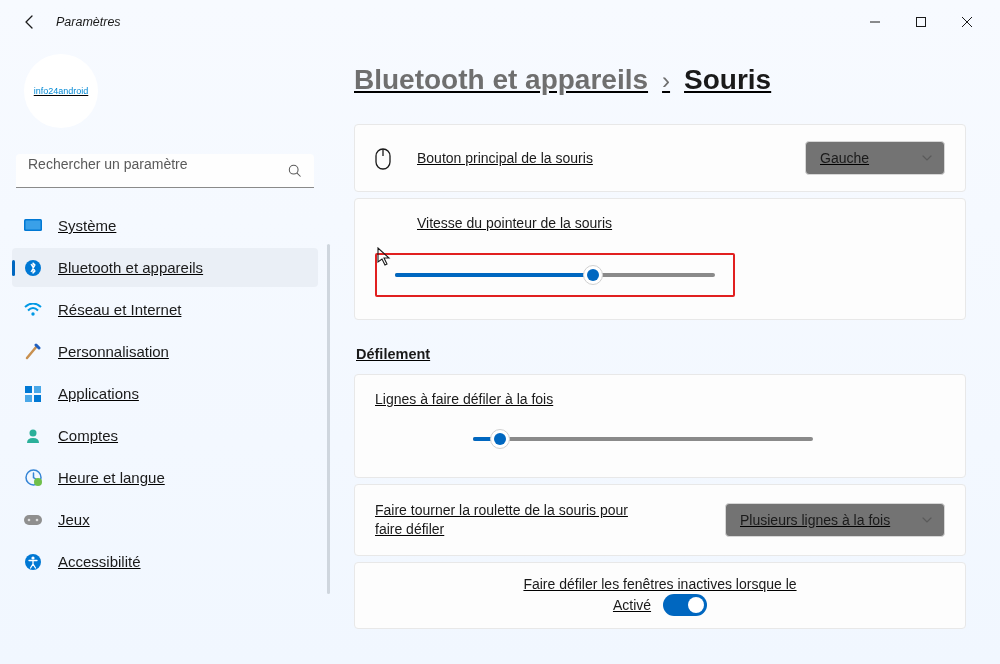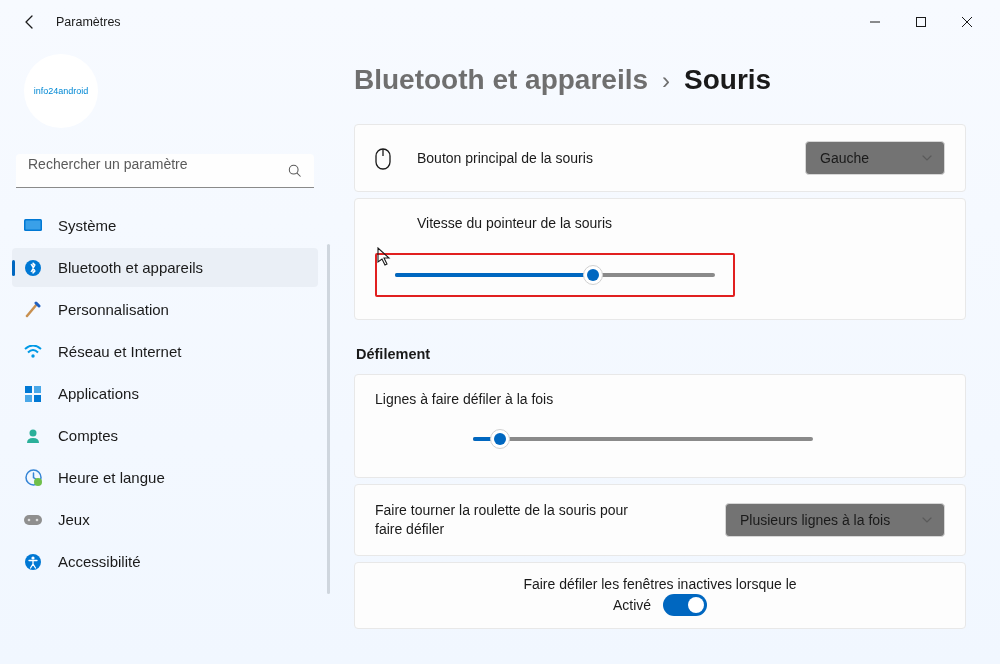--- a/index.html
+++ b/index.html
@@ -13,20 +13,21 @@
       height: 664px;
       background: linear-gradient(180deg, #f7faff 0%, #f1f7ff 100%);
       overflow: hidden;
       position: relative;
     }
     .titlebar {
       height: 44px;
       display: flex;
       align-items: center;
       padding: 0 10px;
+      font-style: italic;
     }
     .back-btn {
       width: 40px;
       height: 40px;
       display: flex;
       align-items: center;
       justify-content: center;
       cursor: pointer;
       border-radius: 4px;
     }
@@ -46,20 +47,21 @@
       height: 32px;
       display: flex;
       align-items: center;
       justify-content: center;
       cursor: pointer;
     }
     .win-btn svg { width: 10px; height: 10px; }
     .container {
       display: flex;
       height: calc(100% - 44px);
+      text-decoration: underline;
     }
     .sidebar {
       width: 330px;
       padding: 0 12px 12px 12px;
       position: relative;
     }
     .avatar {
       width: 74px;
       height: 74px;
       border-radius: 50%;
@@ -363,36 +365,36 @@
         <span class="nav-icon">
             <svg width="16" height="16" viewBox="0 0 16 16">
               <circle cx="8" cy="8" r="8" fill="#0078d4"></circle>
               <path d="M6 4 L10 11 L8 13 V3 L10 5 L6 12" stroke="#fff" stroke-width="1.2" fill="none" stroke-linejoin="round"></path>
             </svg>
           </span>
         <span class="nav-label">Bluetooth et appareils</span>
       </li>
       <li class="nav-item">
         <span class="nav-icon">
-            <svg width="18" height="18" viewBox="0 0 18 18">
-              <path d="M3 15 L13 3" stroke="#c89050" stroke-width="2.5" stroke-linecap="round"></path>
-              <path d="M12 2 L15 5" stroke="#2060c0" stroke-width="3" stroke-linecap="round"></path>
-            </svg>
-          </span>
-        <span class="nav-label">Personnalisation</span>
-      </li>
-      <li class="nav-item">
-        <span class="nav-icon">
             <svg width="18" height="14" viewBox="0 0 18 14">
               <path d="M1 4 Q9 -3 17 4" stroke="#0099e5" stroke-width="2" fill="none"></path>
               <path d="M4 7.5 Q9 2.5 14 7.5" stroke="#0099e5" stroke-width="2" fill="none"></path>
               <circle cx="9" cy="11" r="1.7" fill="#0099e5"></circle>
             </svg>
           </span>
         <span class="nav-label">Réseau et Internet</span>
+      </li>
+      <li class="nav-item">
+        <span class="nav-icon">
+            <svg width="18" height="18" viewBox="0 0 18 18">
+              <path d="M3 15 L13 3" stroke="#c89050" stroke-width="2.5" stroke-linecap="round"></path>
+              <path d="M12 2 L15 5" stroke="#2060c0" stroke-width="3" stroke-linecap="round"></path>
+            </svg>
+          </span>
+        <span class="nav-label">Personnalisation</span>
       </li>
       <li class="nav-item">
         <span class="nav-icon">
             <svg width="16" height="16" viewBox="0 0 16 16">
               <rect x="0" y="0" width="7" height="7" fill="#0078d4"></rect>
               <rect x="9" y="0" width="7" height="7" fill="#4aa8e8"></rect>
               <rect x="0" y="9" width="7" height="7" fill="#4aa8e8"></rect>
               <rect x="9" y="9" width="7" height="7" fill="#0078d4"></rect>
             </svg>
           </span>

